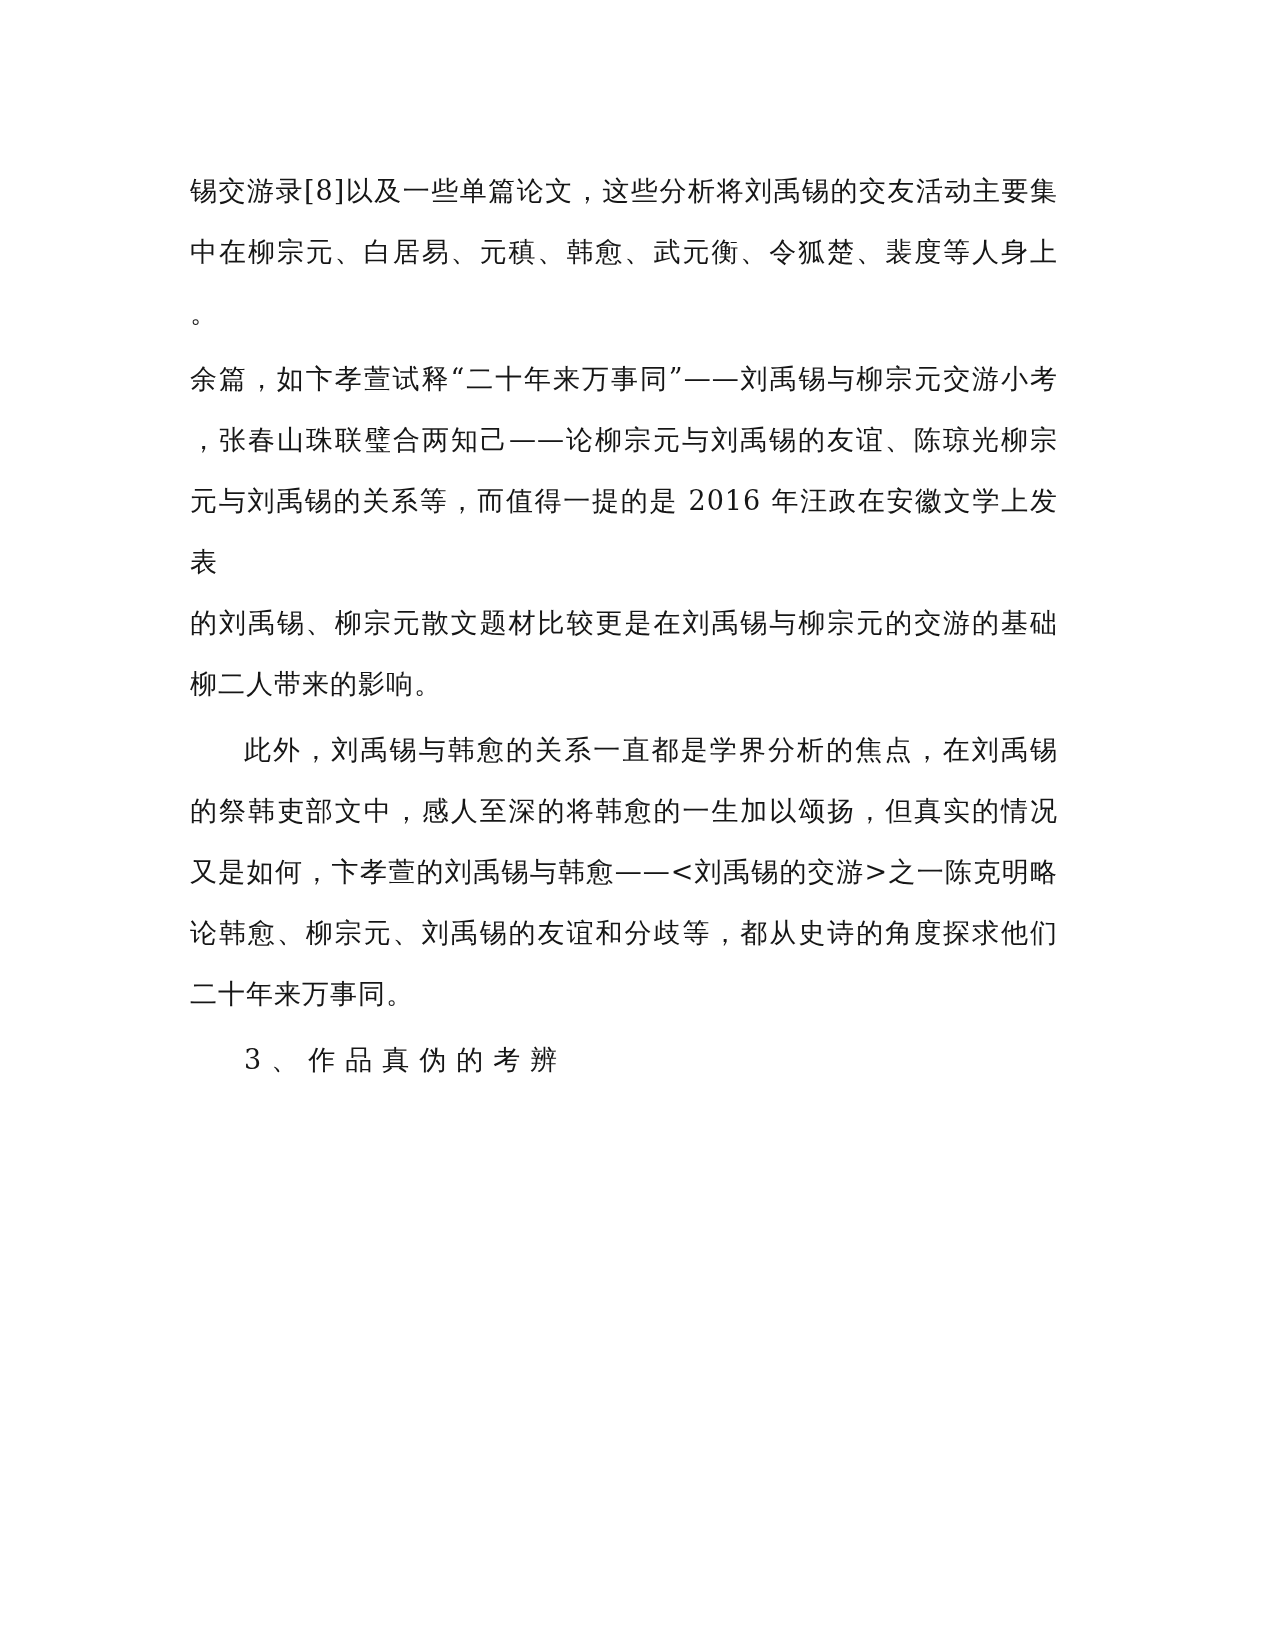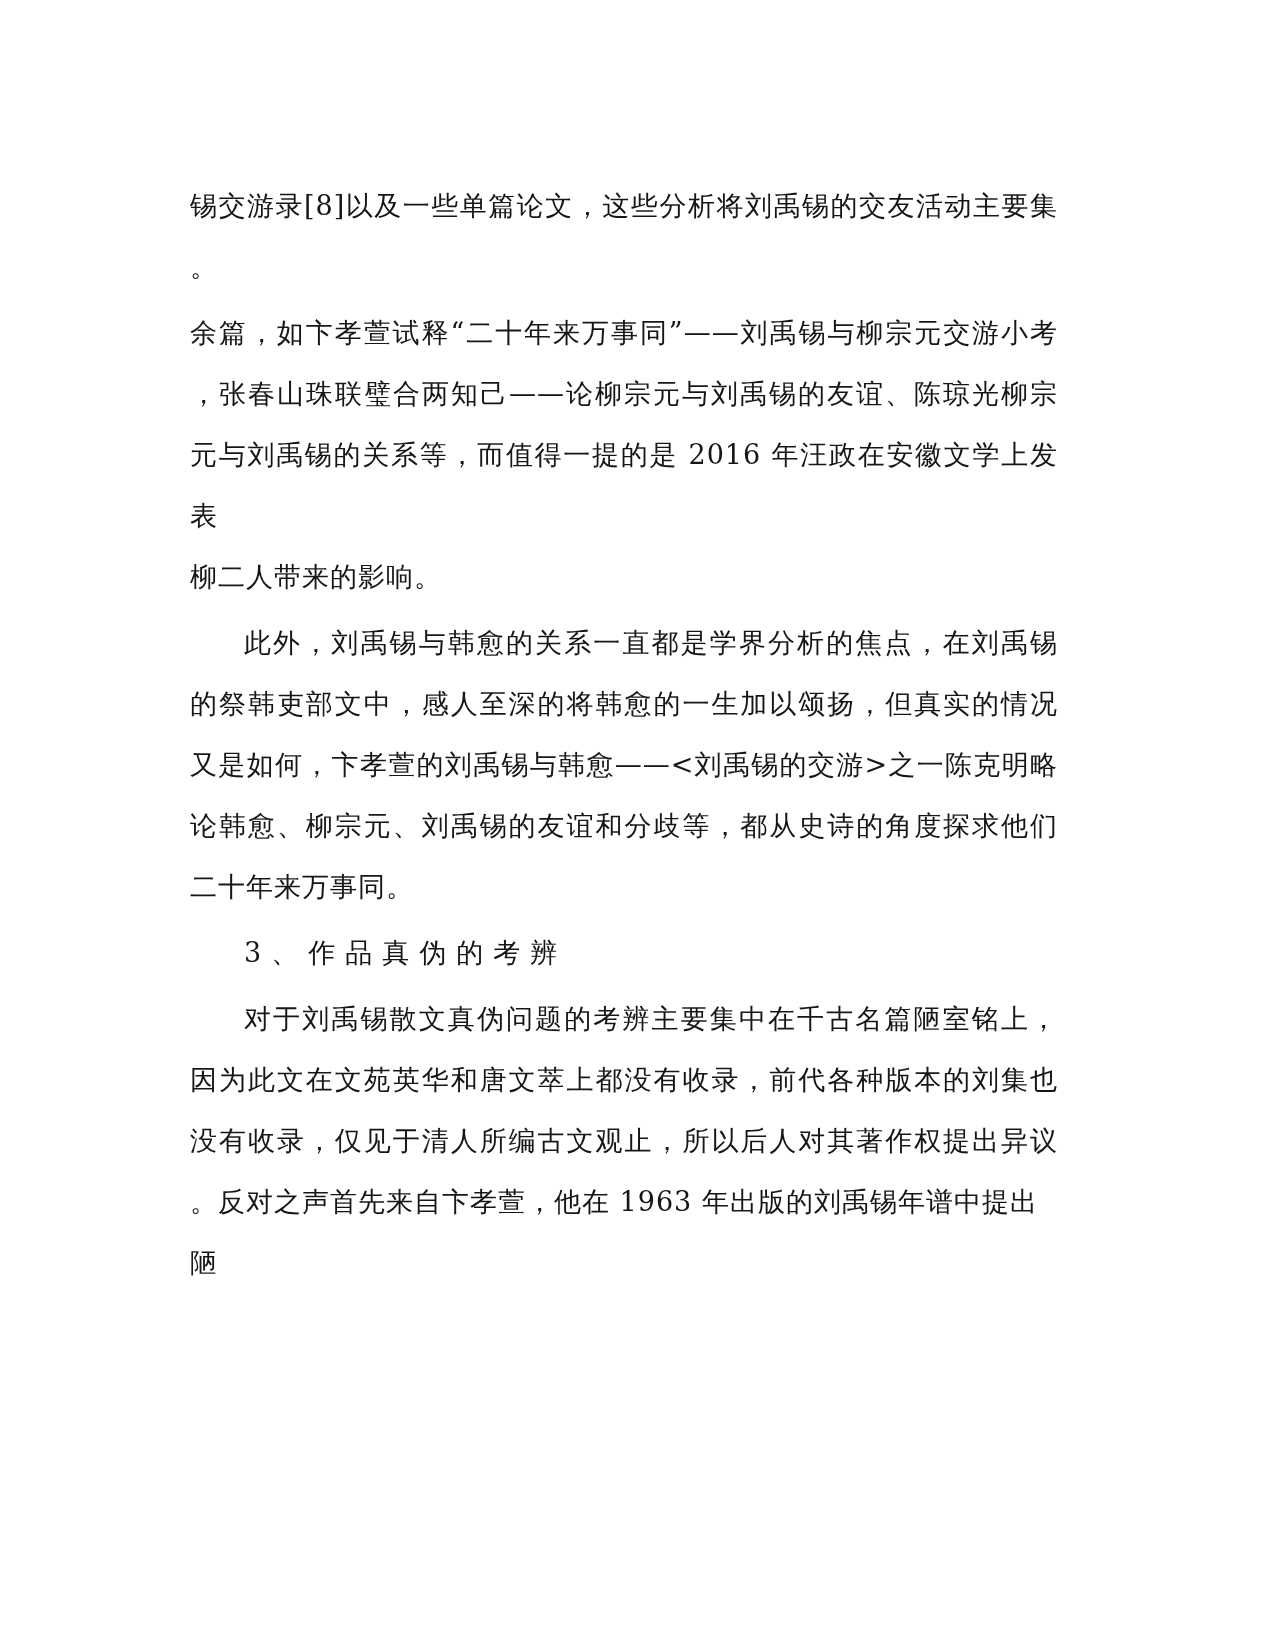--- a/index.html
+++ b/index.html
@@ -11,21 +11,21 @@
     width: 1275px;
     height: 1650px;
     position: relative;
     font-family: "DejaVu Serif", serif;
     color: #161616;
     overflow: hidden;
   }
   .doc {
     position: absolute;
     left: 190px;
-    top: 175px;
+    top: 160px;
     width: 868px;
   }
   .para { margin: 0; padding: 0; }
   .para + .para { margin-top: 5px; }
   .line {
     font-size: 27px;
     line-height: 61px;
     text-align: justify;
     text-align-last: justify;
     letter-spacing: 1px;
@@ -44,42 +44,38 @@
     text-align-last: left;
   }
 </style>
 </head>
 <body>
 
 <div class="doc">
 
   <div class="para">
     <div class="line">锡交游录[8]以及一些单篇论文，这些分析将刘禹锡的交友活动主要集</div>
+    <div class="line">中在柳宗元、白居易、元稹、韩愈、武元衡、令狐楚、裴度等人身上</div>
     <div class="line last">。</div>
   </div>
 
   <div class="para">
     <div class="line">余篇，如卞孝萱试释“二十年来万事同”——刘禹锡与柳宗元交游小考</div>
     <div class="line">，张春山珠联璧合两知己——论柳宗元与刘禹锡的友谊、陈琼光柳宗</div>
     <div class="line">元与刘禹锡的关系等，而值得一提的是 2016 年汪政在安徽文学上发表</div>
+    <div class="line">的刘禹锡、柳宗元散文题材比较更是在刘禹锡与柳宗元的交游的基础</div>
     <div class="line last">柳二人带来的影响。</div>
   </div>
 
   <div class="para">
     <div class="line indent">此外，刘禹锡与韩愈的关系一直都是学界分析的焦点，在刘禹锡</div>
     <div class="line">的祭韩吏部文中，感人至深的将韩愈的一生加以颂扬，但真实的情况</div>
     <div class="line">又是如何，卞孝萱的刘禹锡与韩愈——&lt;刘禹锡的交游&gt;之一陈克明略</div>
     <div class="line">论韩愈、柳宗元、刘禹锡的友谊和分歧等，都从史诗的角度探求他们</div>
     <div class="line last">二十年来万事同。</div>
   </div>
 
   <div class="para">
     <div class="line indent heading last">3、作品真伪的考辨</div>
   </div>
 
-  <div class="para">
-    <div class="line indent">对于刘禹锡散文真伪问题的考辨主要集中在千古名篇陋室铭上，</div>
-    <div class="line">因为此文在文苑英华和唐文萃上都没有收录，前代各种版本的刘集也</div>
-    <div class="line">没有收录，仅见于清人所编古文观止，所以后人对其著作权提出异议</div>
-    <div class="line last">。反对之声首先来自卞孝萱，他在 1963 年出版的刘禹锡年谱中提出陋</div>
-  </div>
 
 </div>
 
 </body></html>

